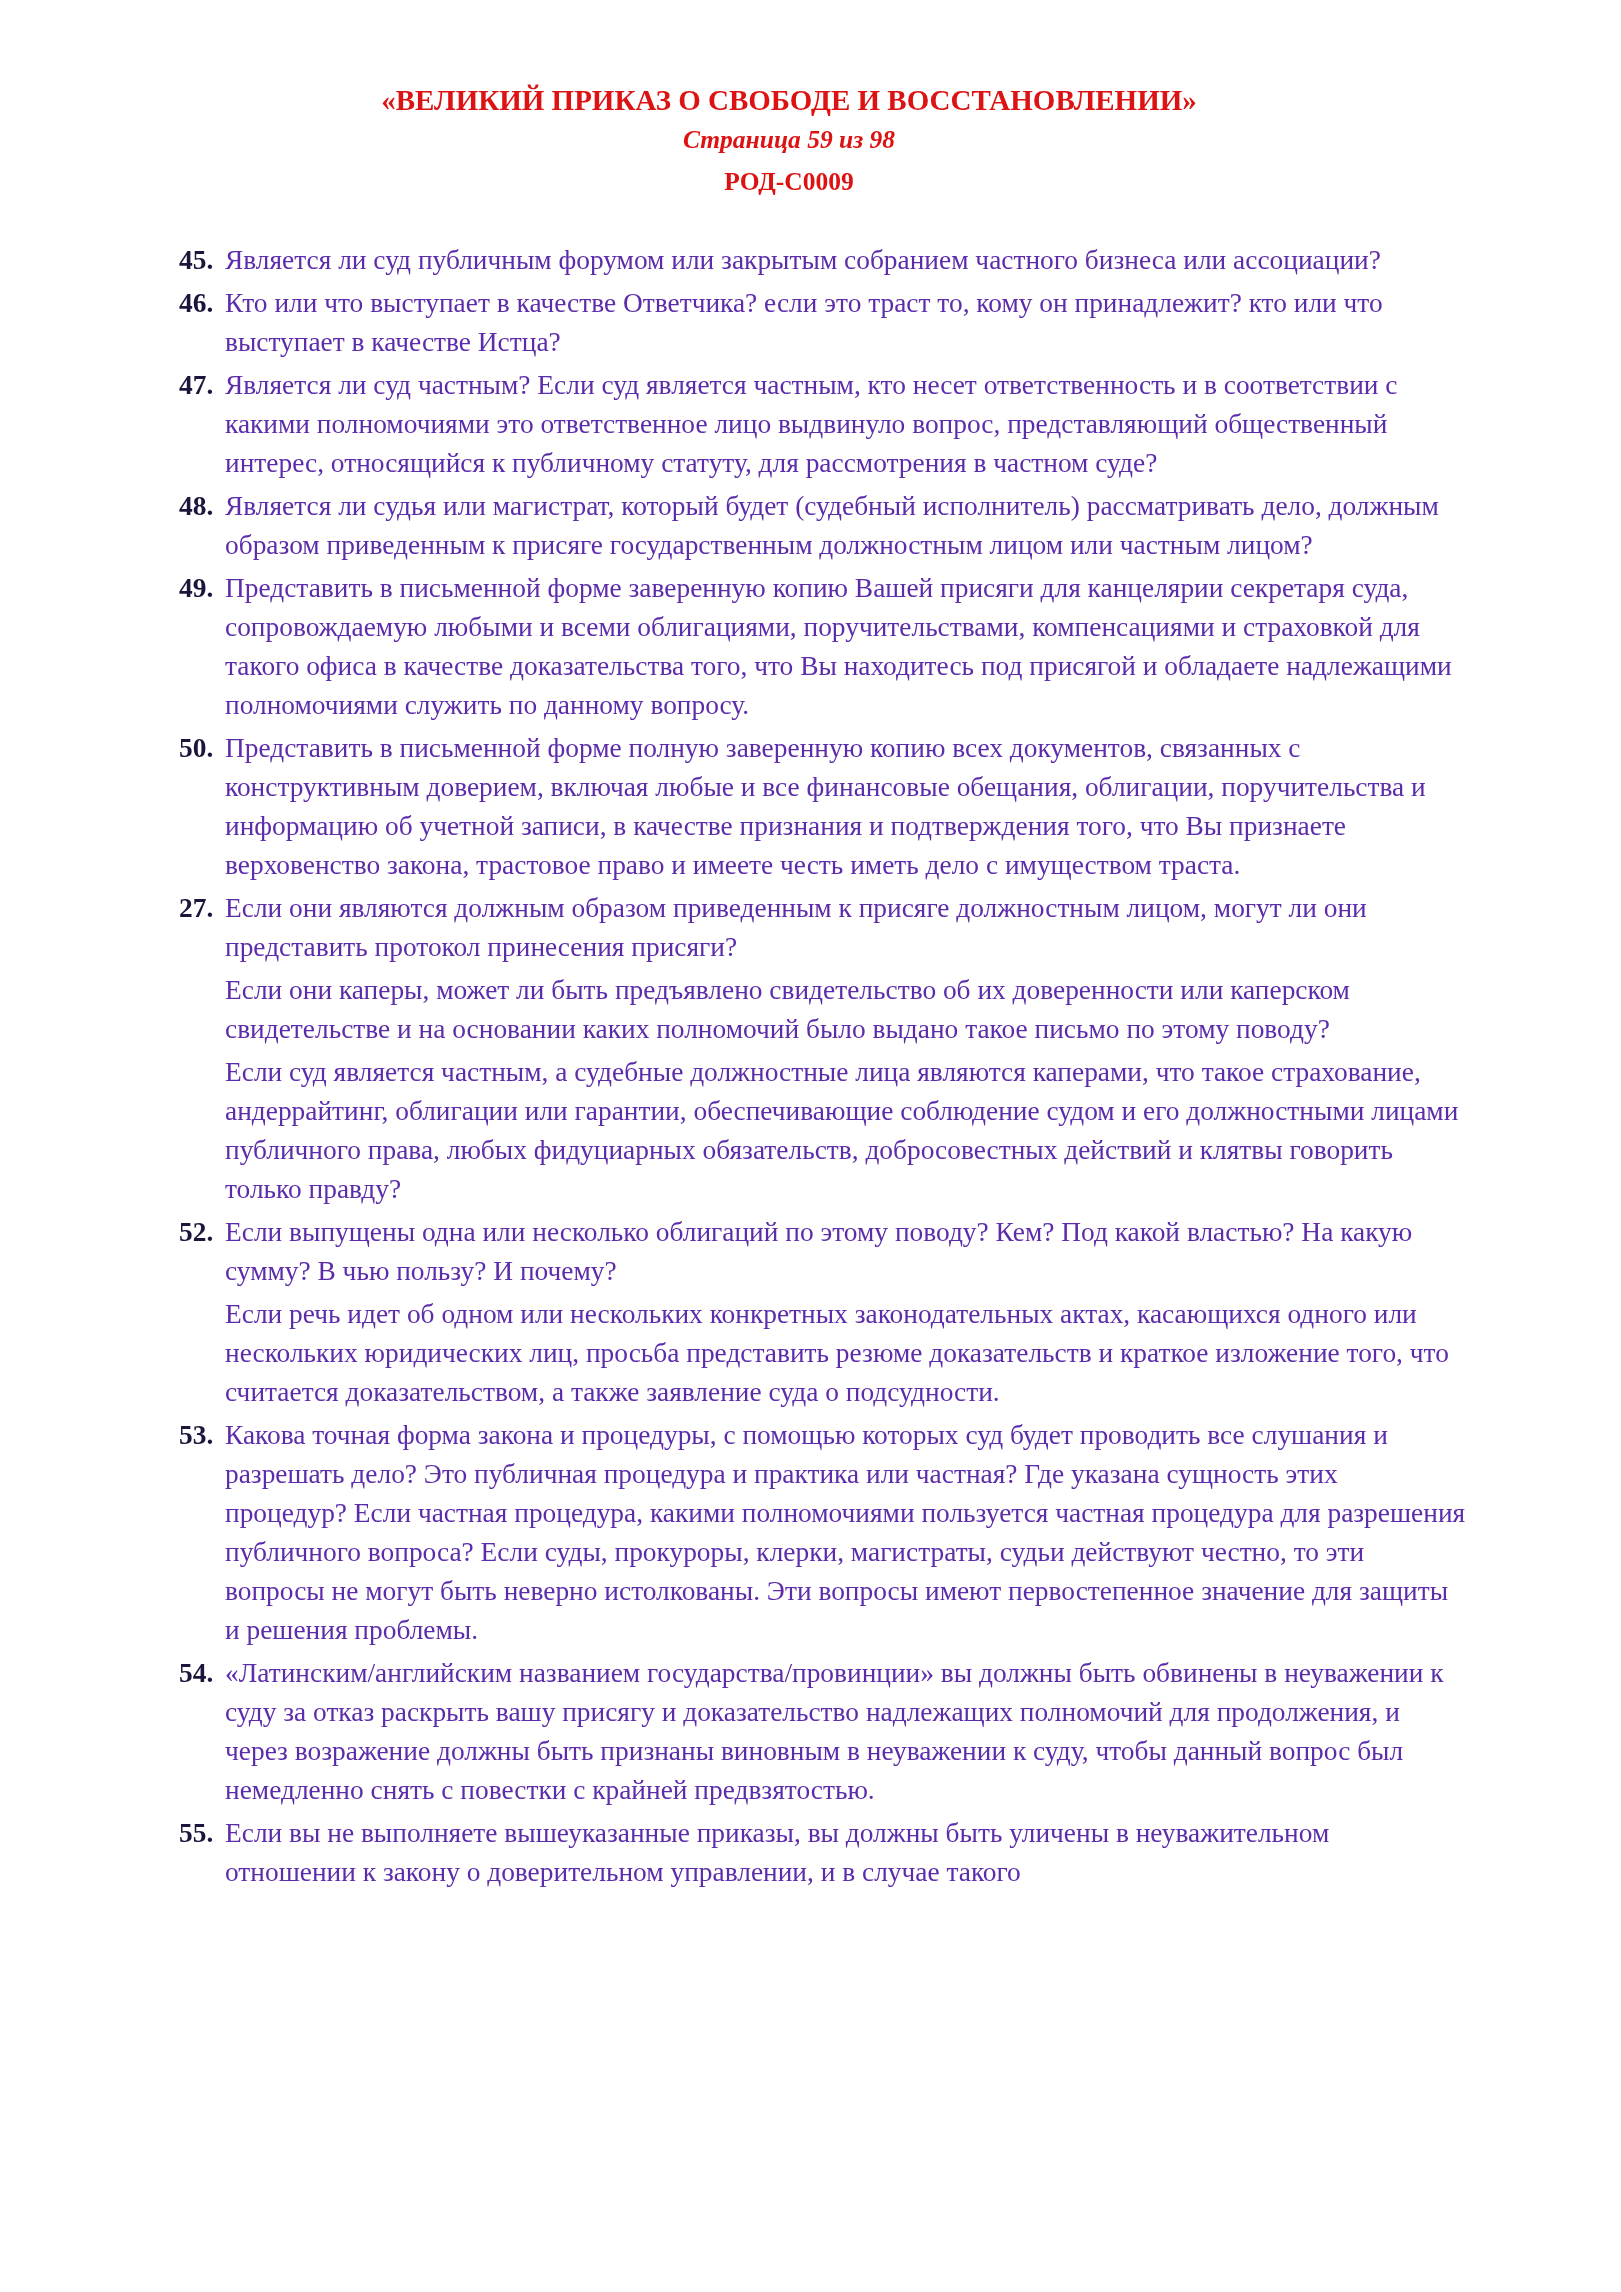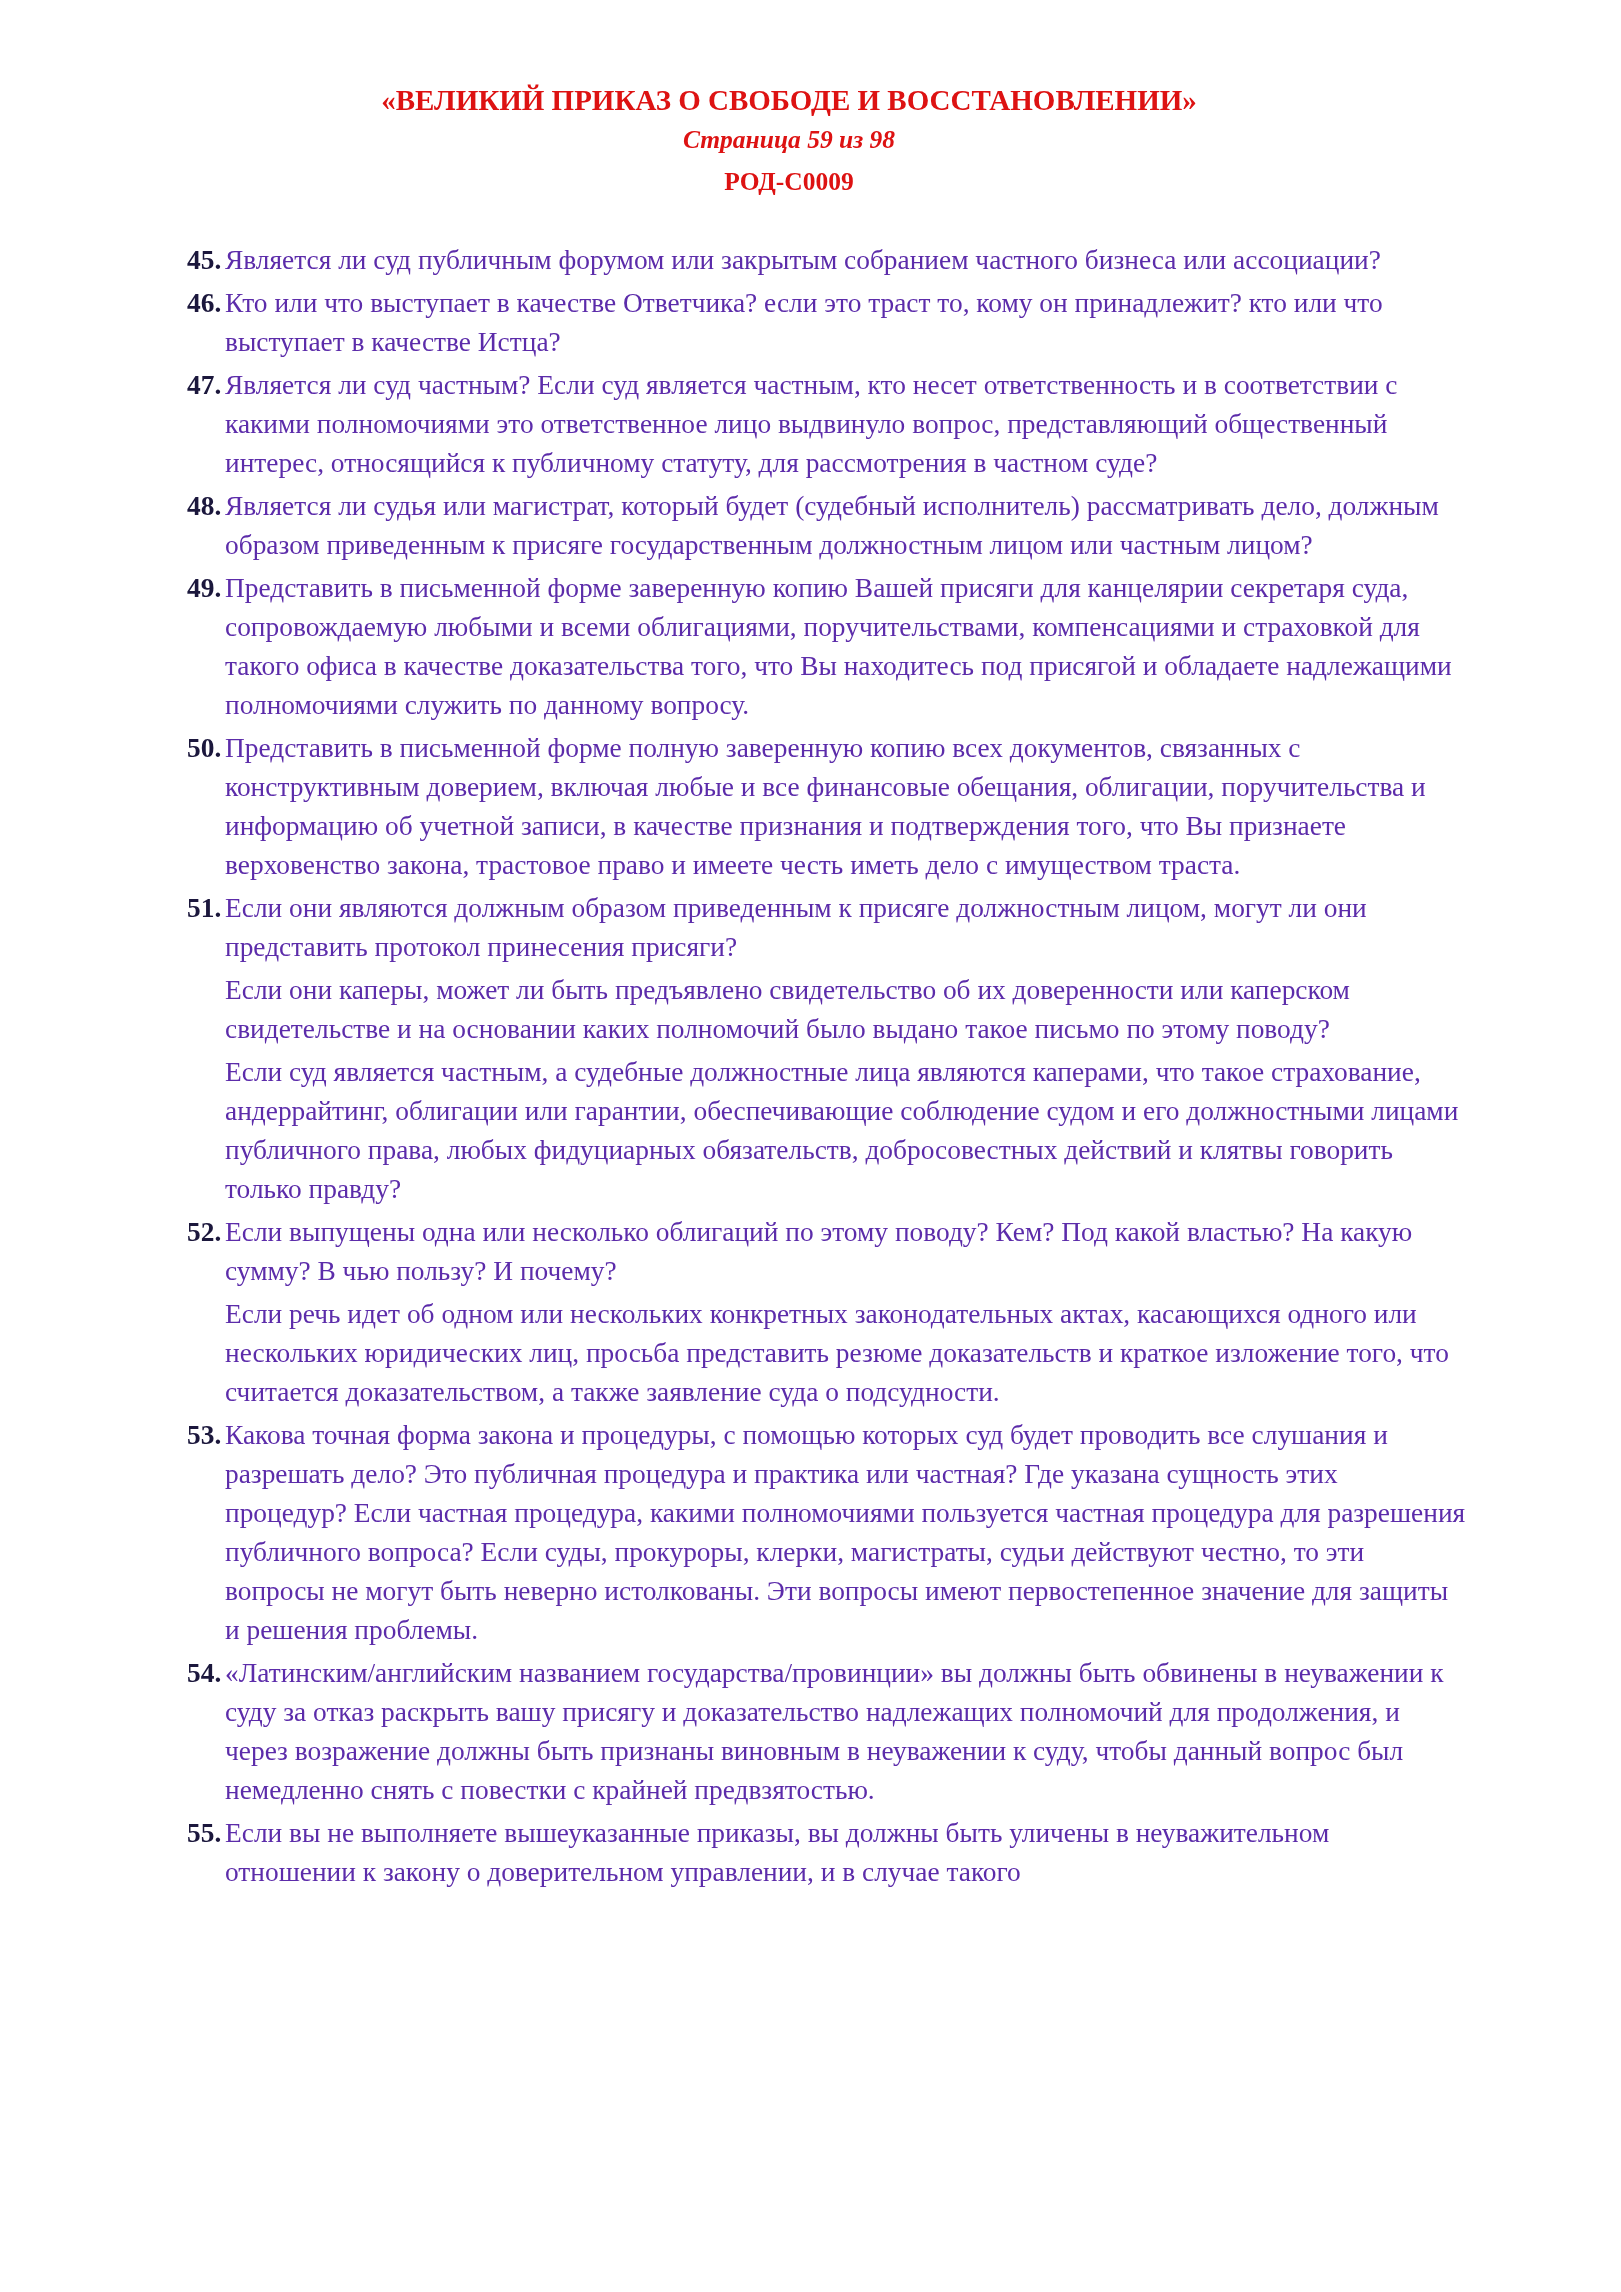--- a/index.html
+++ b/index.html
@@ -42,21 +42,21 @@
     font-size: 27.4px;
     line-height: 39px;
     color: #5c2caa;
   }
   .qitem {
     position: relative;
     padding-left: 42px;
   }
   .qnum {
     position: absolute;
-    left: 8px;
+    left: 0;
     top: 0;
     font-weight: bold;
     color: #1b173c;
   }
   .qitem p {
     margin: 4px;
   }
 </style>
 </head>
 <body>
@@ -107,21 +107,21 @@
     </div>
 
     <div class="qitem">
       <span class="qnum">50.</span>
       <div>
         <p>Представить в письменной форме полную заверенную копию всех документов, связанных с конструктивным доверием, включая любые и все финансовые обещания, облигации, поручительства и информацию об учетной записи, в качестве признания и подтверждения того, что Вы признаете верховенство закона, трастовое право и имеете честь иметь дело с имуществом траста.</p>
       </div>
     </div>
 
     <div class="qitem">
-      <span class="qnum">51.</span>
+      <span class="qnum">27.</span>
       <div>
         <p>Если они являются должным образом приведенным к присяге должностным лицом, могут ли они представить протокол принесения присяги?</p>
         <p>Если они каперы, может ли быть предъявлено свидетельство об их доверенности или каперском свидетельстве и на основании каких полномочий было выдано такое письмо по этому поводу?</p>
         <p>Если суд является частным, а судебные должностные лица являются каперами, что такое страхование, андеррайтинг, облигации или гарантии, обеспечивающие соблюдение судом и его должностными лицами публичного права, любых фидуциарных обязательств, добросовестных действий и клятвы говорить только правду?</p>
       </div>
     </div>
 
     <div class="qitem">
       <span class="qnum">52.</span>
       <div>

